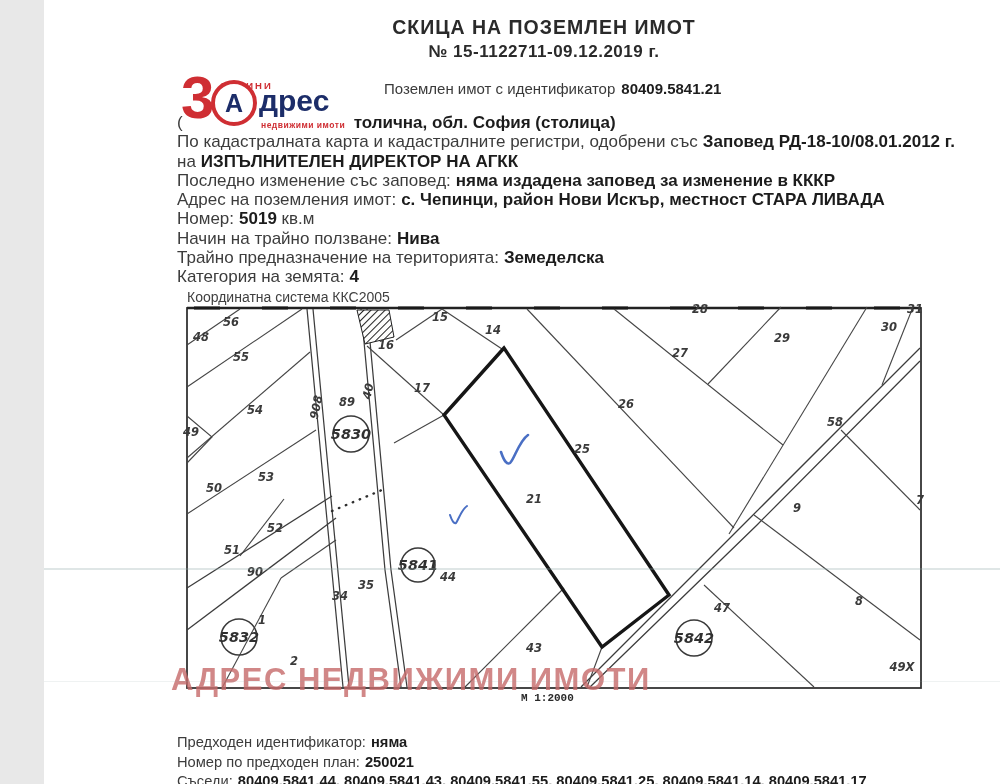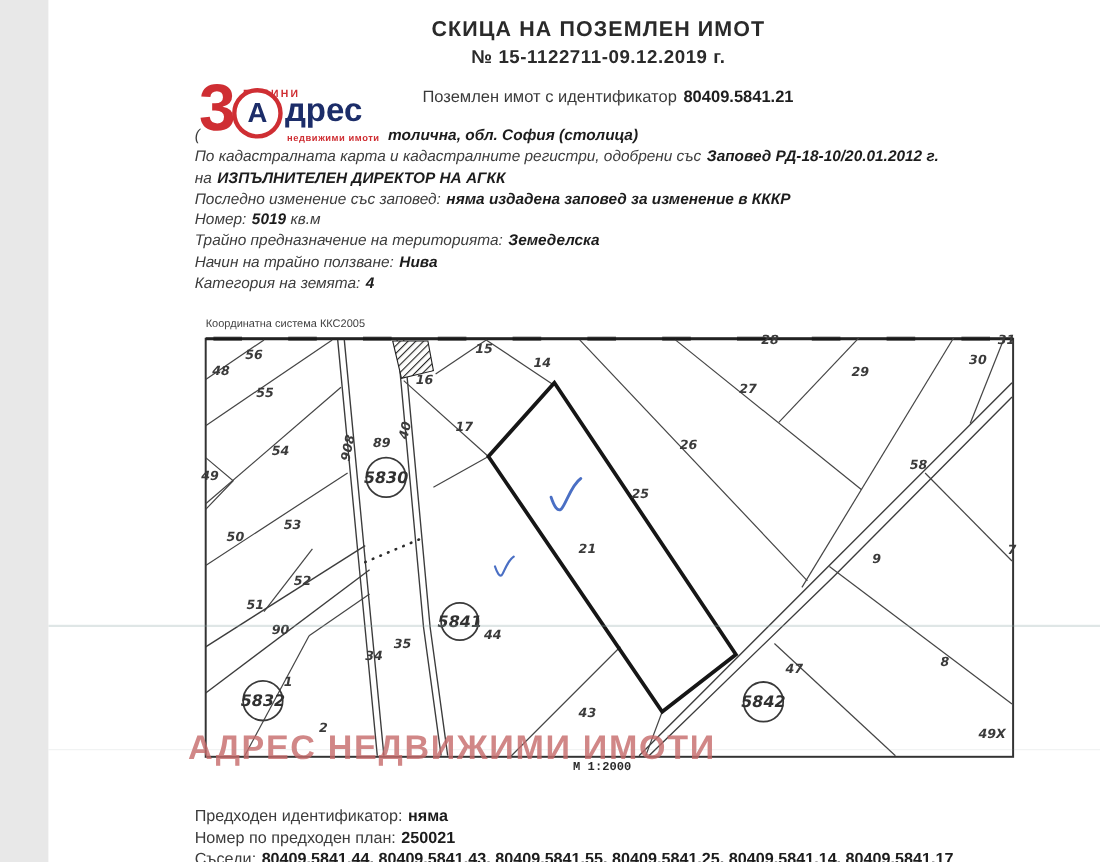--- a/index.html
+++ b/index.html
@@ -15,27 +15,27 @@
   
   #logo{position:absolute;left:137px;top:68px;width:170px;height:70px;}
   #logo .n3{position:absolute;left:0;top:0;font-size:60px;line-height:60px;font-weight:700;}
   #logo .ring{position:absolute;left:30px;top:12px;width:38px;height:38px;border:4px solid;
               border-radius:50%;display:flex;align-items:center;justify-content:center;background:#fff;}
   #logo .ringA{font-size:25px;font-weight:700;}
   #logo .years{position:absolute;left:40px;top:12px;font-size:9.5px;font-weight:700;letter-spacing:2px;}
   #logo .rest{position:absolute;left:78px;top:18px;font-size:30px;line-height:30px;font-weight:700;}
   #logo .tagline{position:absolute;left:80px;top:52px;font-size:8.5px;font-weight:700;letter-spacing:.5px;}
   
-  #details{position:absolute;left:133px;top:113px;width:760px;font-size:14px;line-height:19.3px;font-style:italic;}
+  #details{position:absolute;left:133px;top:113px;width:760px;font-size:17px;line-height:19.3px;}
   #footer-block{position:absolute;left:133px;top:733px;width:840px;font-size:14.7px;line-height:19.6px;}
   .line{white-space:nowrap;}
   .line .lbl{color:#3c3c3c;}
   .line .val{font-weight:700;color:#1c1c1c;margin-left:5px;}
   .line .suf{color:#3c3c3c;}
-  .coord-label{position:absolute;left:143px;top:289px;font-size:10px;color:#3f3f3f;}
+  .coord-label{position:absolute;left:143px;top:289px;font-size:14px;color:#3f3f3f;}
   .scale-label{position:absolute;left:477px;top:692px;font-size:11px;font-weight:700;color:#2a2a2a;font-family:Liberation Mono, monospace;}
   
   #map-svg{position:absolute;left:0;top:0;}
   .thin{stroke:#454545;stroke-width:1.1;fill:none;}
   .road{stroke:#3c3c3c;stroke-width:1.25;fill:none;}
   .frame{stroke:#333;stroke-width:1.8;fill:none;}
   .subject{stroke:#161616;stroke-width:3.4;fill:none;stroke-linejoin:miter;}
   .plbl{font-family:"DejaVu Sans",sans-serif;font-style:italic;font-weight:700;
         font-size:11.5px;fill:#3a3a3a;text-anchor:middle;}
   .clbl{font-family:"DejaVu Sans",sans-serif;font-style:italic;font-weight:700;
@@ -64,26 +64,27 @@
     <span class="years" style="color: rgb(207, 46, 51);">ГОДИНИ</span>
     <span class="ring" style="border-color: rgb(207, 46, 51);">
         <span class="ringA" style="color: rgb(28, 45, 105);">А</span>
       </span>
     <span class="rest" style="color: rgb(28, 45, 105);">дрес</span>
     <span class="tagline" style="color: rgb(207, 46, 51);">недвижими имоти</span>
   </div>
 
   <div id="details">
       <div class="line"><span class="lbl">(</span><span class="val" style="margin-left: 171px;">толична, обл. София (столица)</span></div>
-      <div class="line"><span class="lbl">По кадастралната карта и кадастралните регистри, одобрени със</span><span class="val">Заповед РД-18-10/20.01.2012 г.</span></div>
+      <div class="line"><span class="lbl">По кадастралната карта и кадастралните регистри, одобрени със</span><span class="val">Заповед РД-18-10/08.01.2012 г.</span></div>
       <div class="line"><span class="lbl">на</span><span class="val">ИЗПЪЛНИТЕЛЕН ДИРЕКТОР НА АГКК</span></div>
       <div class="line"><span class="lbl">Последно изменение със заповед:</span><span class="val">няма издадена заповед за изменение в КККР</span></div>
+      <div class="line"><span class="lbl">Адрес на поземления имот:</span><span class="val">с. Чепинци, район Нови Искър, местност СТАРА ЛИВАДА</span></div>
       <div class="line"><span class="lbl">Номер:</span><span class="val">5019</span><span class="suf"> кв.м</span></div>
+      <div class="line"><span class="lbl">Начин на трайно ползване:</span><span class="val">Нива</span></div>
       <div class="line"><span class="lbl">Трайно предназначение на територията:</span><span class="val">Земеделска</span></div>
-      <div class="line"><span class="lbl">Начин на трайно ползване:</span><span class="val">Нива</span></div>
       <div class="line"><span class="lbl">Категория на земята:</span><span class="val">4</span></div>
     </div>
 
   <div class="coord-label">Координатна система ККС2005</div>
 
   <svg id="map-svg" width="1000" height="784" viewBox="0 0 1000 784">
     <defs>
       <pattern id="xh" width="5" height="5" patternUnits="userSpaceOnUse" patternTransform="rotate(45)">
         <rect width="5" height="5" fill="#fdfdfc"></rect>
         <line x1="0" y1="0" x2="0" y2="5" stroke="#222" stroke-width="2"></line>

